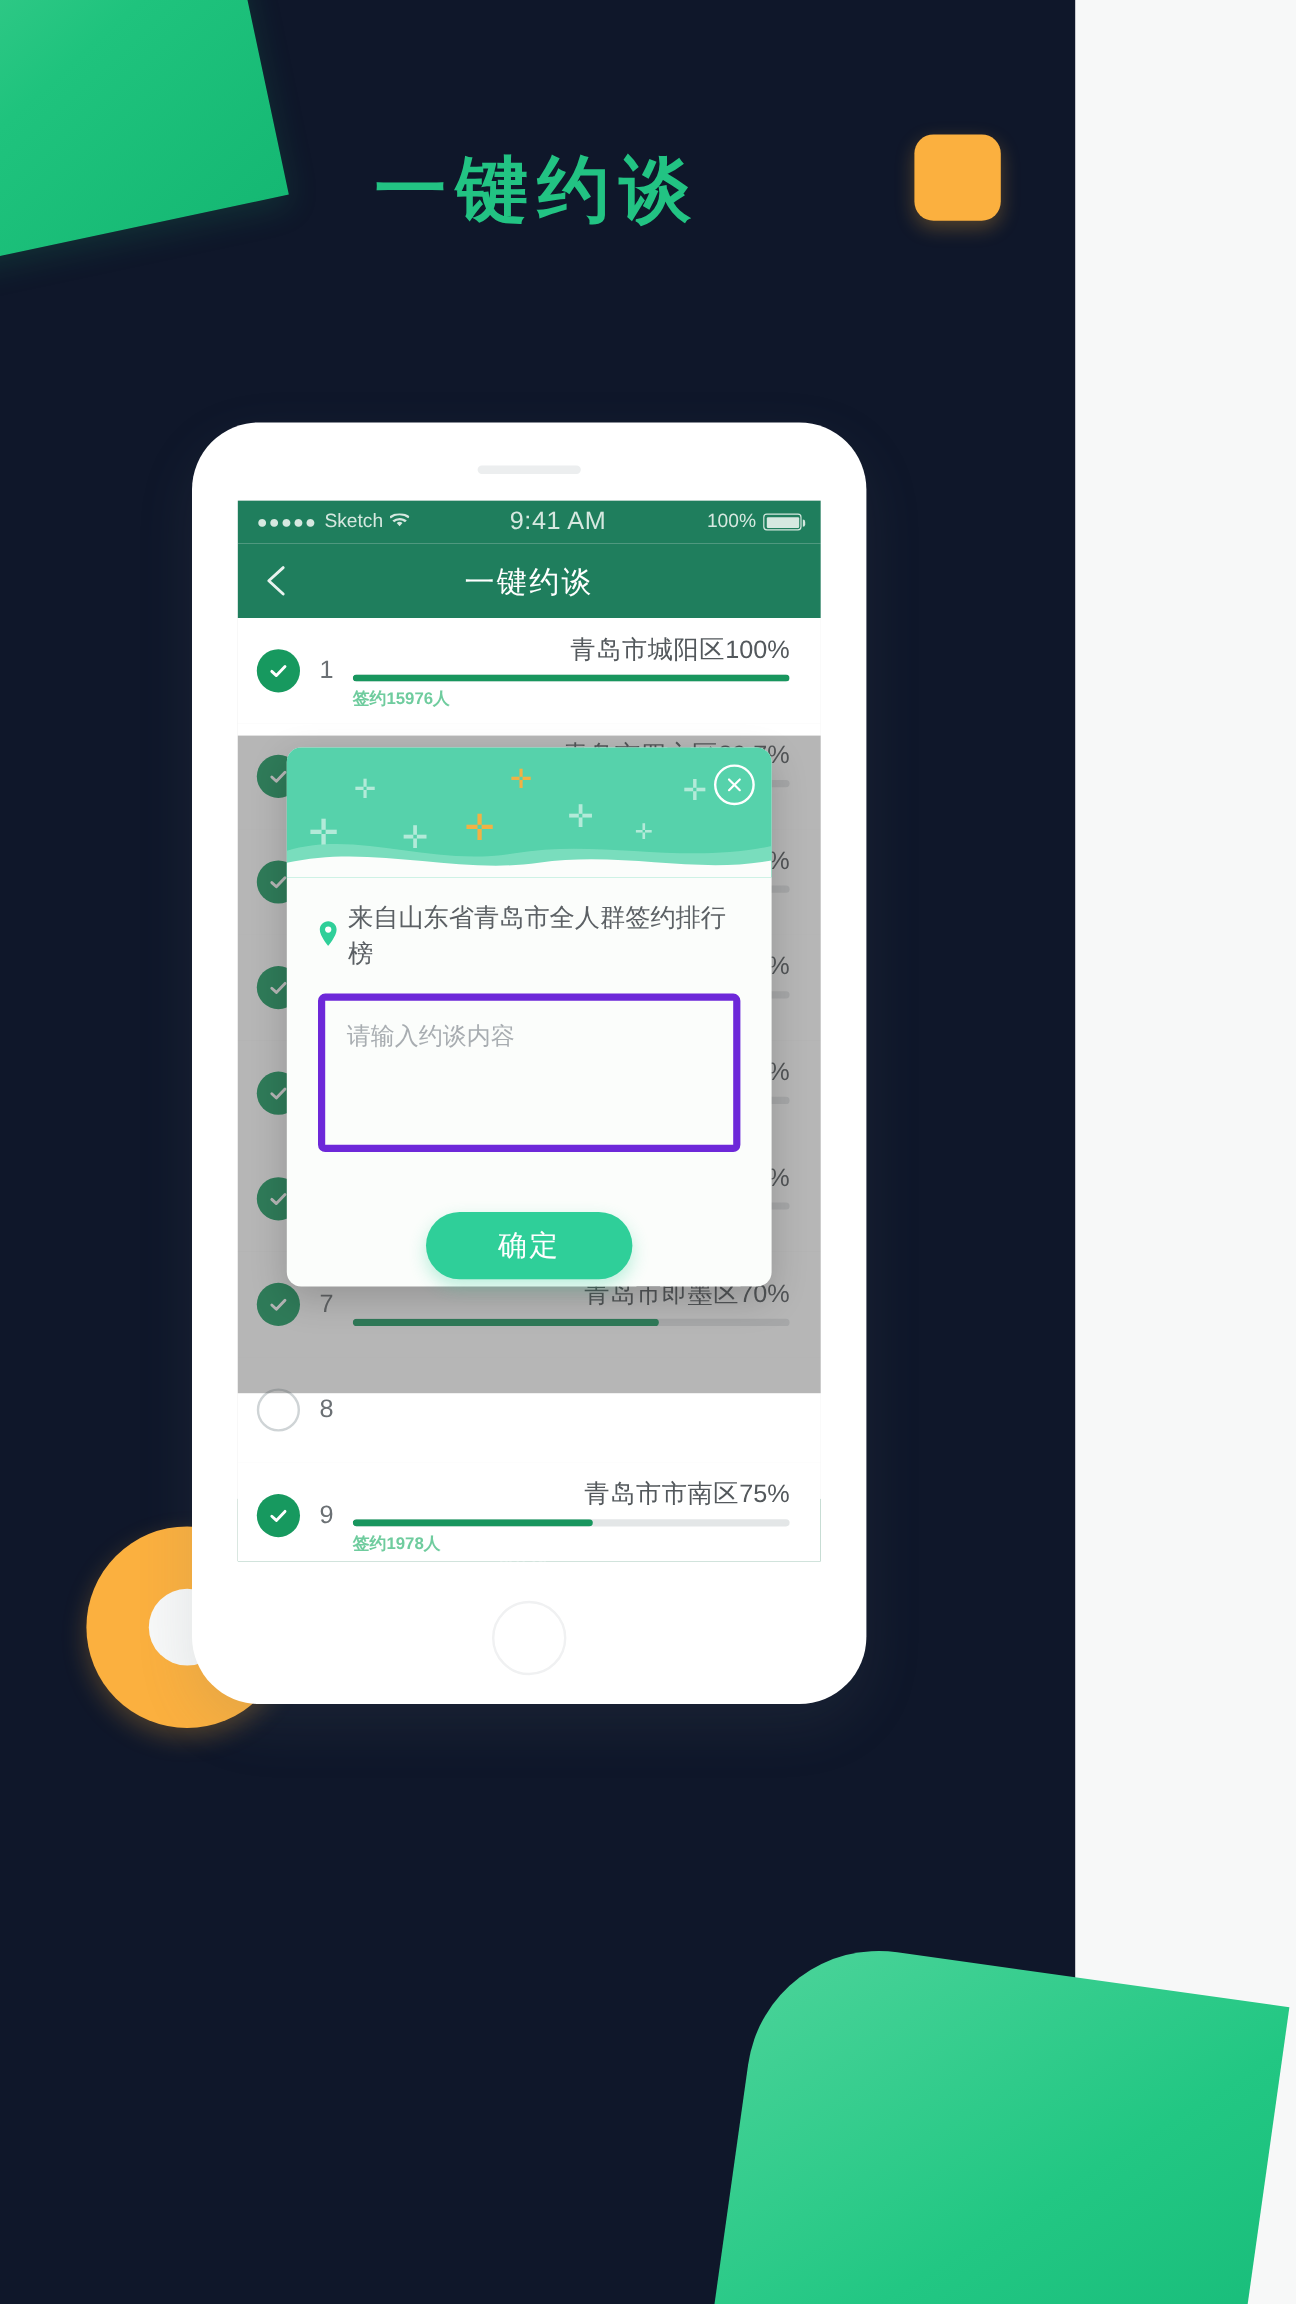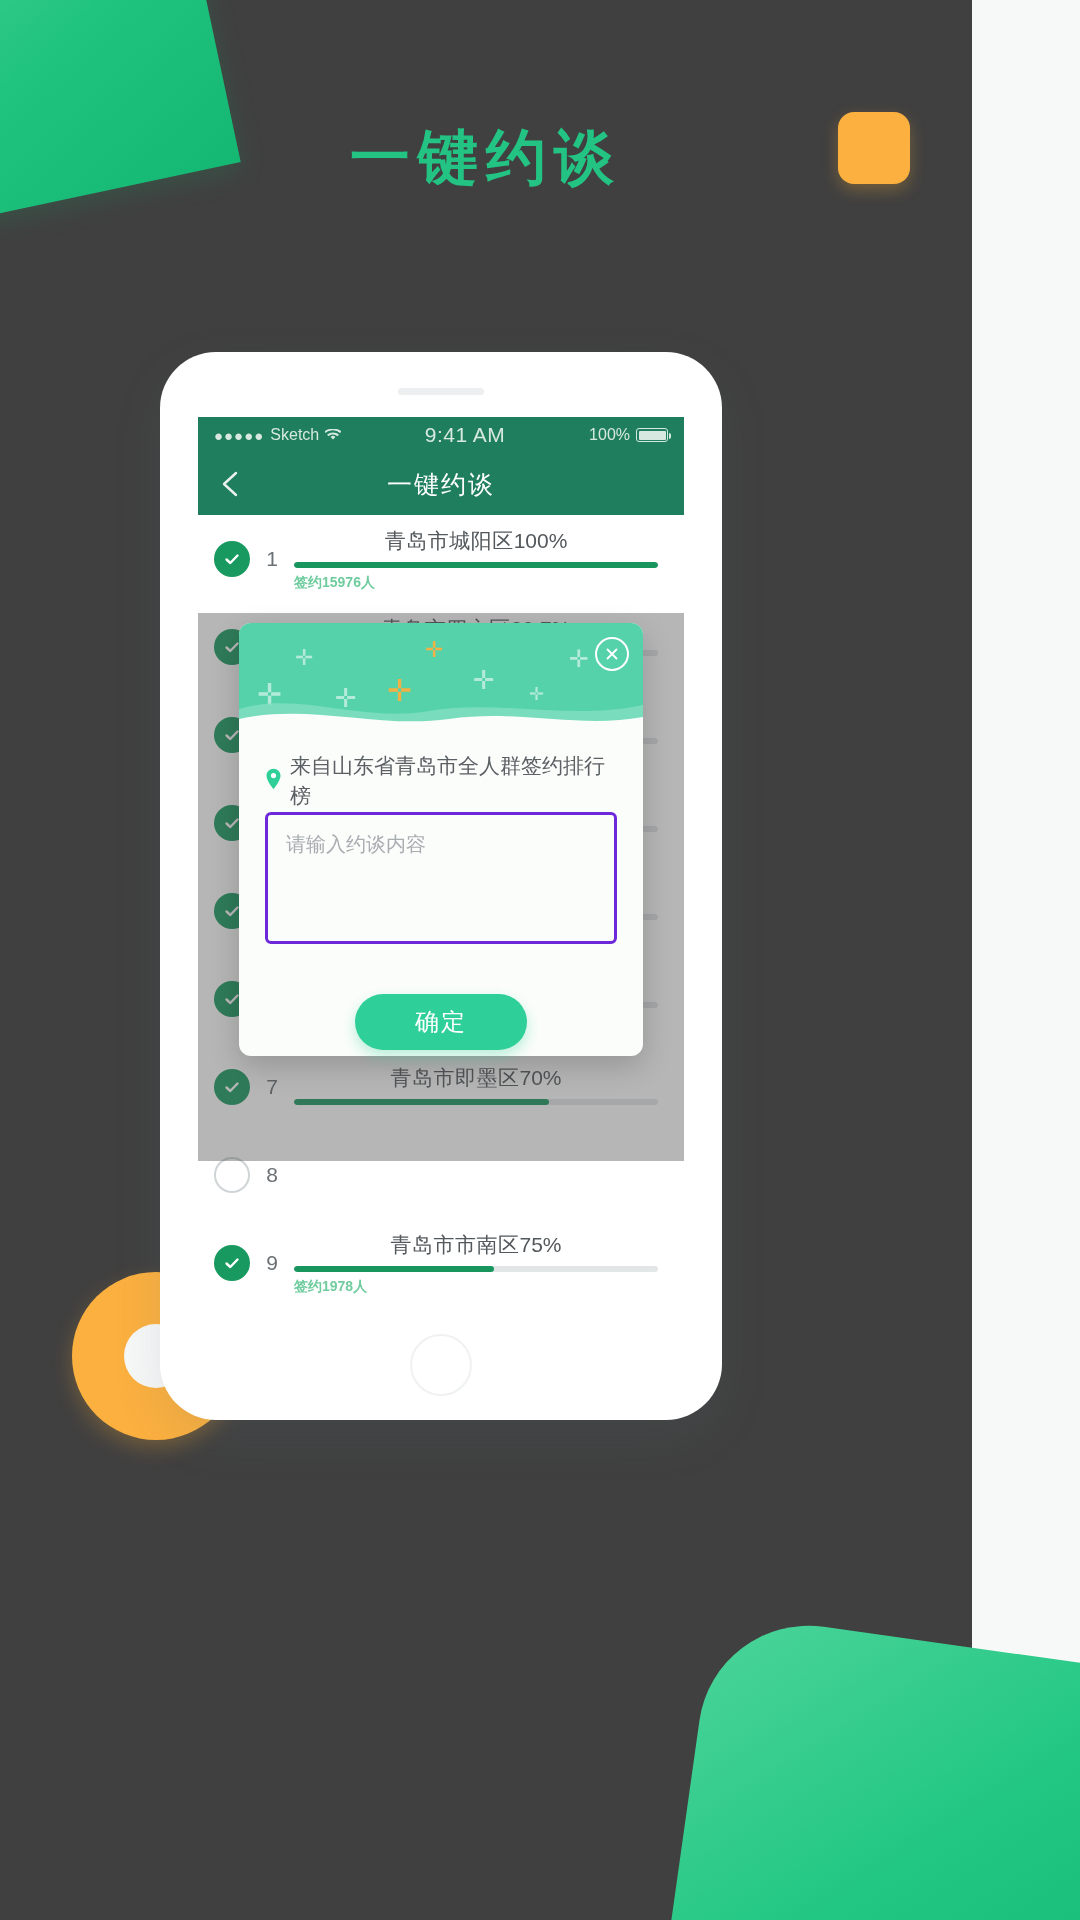--- a/index.html
+++ b/index.html
@@ -2,21 +2,21 @@
 <html><head>
 <meta charset="utf-8">
 <style>
   * { box-sizing: border-box; margin: 0; padding: 0; }
   html, body {
     width: 1080px; height: 1920px;
     background: #f7f8f8;
     font-family: "Liberation Sans", "DejaVu Sans", sans-serif;
     overflow: hidden;
   }
-  .page { position: relative; width: 972px; height: 1920px; background: #404040; }
+  .page { position: relative; width: 896px; height: 1920px; background: #0f172a; }
 
   
   .deco-tl {
     position: absolute; left: -120px; top: -130px;
     width: 330px; height: 330px;
     background: linear-gradient(150deg, #4ad295 0%, #1fc37d 55%, #15b873 100%);
     border-radius: 0 90px 0 0;
     transform: rotate(-12deg);
     box-shadow: 0 8px 26px rgba(26,160,105,0.18);
   }
@@ -133,21 +133,21 @@
     background: #17995f; flex: 0 0 auto;
     display: flex; align-items: center; justify-content: center;
   }
   .check.off { background: transparent; border: 2px solid #cfd4d6; }
   .check svg { display: block; }
   .rank-no {
     width: 44px; text-align: center; flex: 0 0 auto;
     font-size: 21px; color: #6b7074;
   }
   .row-body { flex: 1; min-width: 0; padding-right: 4px; }
-  .row-top { display: flex; align-items: baseline; justify-content: center; }
+  .row-top { display: flex; align-items: baseline; justify-content: flex-end; }
   .row-name { font-size: 21px; color: #53585c; letter-spacing: .5px; }
   .row-pct { font-size: 21px; color: #53585c; }
   .bar-track {
     margin: 7px 0 6px;
     height: 6px; border-radius: 3px; background: #e3e6e7; overflow: hidden;
   }
   .bar-fill { height: 100%; border-radius: 3px; background: #18965e; }
   .row-sub { font-size: 14px; color: #6fcc9e; font-weight: bold; }
 
   
@@ -190,22 +190,23 @@
     display: flex; align-items: center; justify-content: center;
     font-size: 19px; line-height: 1;
   }
   .modal-body { padding: 20px 26px 0; }
   .modal-src {
     display: flex; align-items: center; gap: 8px;
     font-size: 21px; color: #5b6064; line-height: 1.45;
   }
   .pin { flex: 0 0 auto; margin-top: 3px; }
   .modal-input {
+    margin-top: 16px;
     height: 132px;
-    border: 3px solid #6d28d9;
+    border: 6px solid #6d28d9;
     border-radius: 6px;
     background: #fbfdfb;
     padding: 16px 18px;
     font-size: 20px; color: #a8adb1;
   }
   .modal-ok-wrap { display: flex; justify-content: center; padding: 22px 0 0; }
   .modal-ok {
     position: relative; bottom: -28px;
     width: 172px; height: 56px; border-radius: 28px;
     background: #2fcf99;

